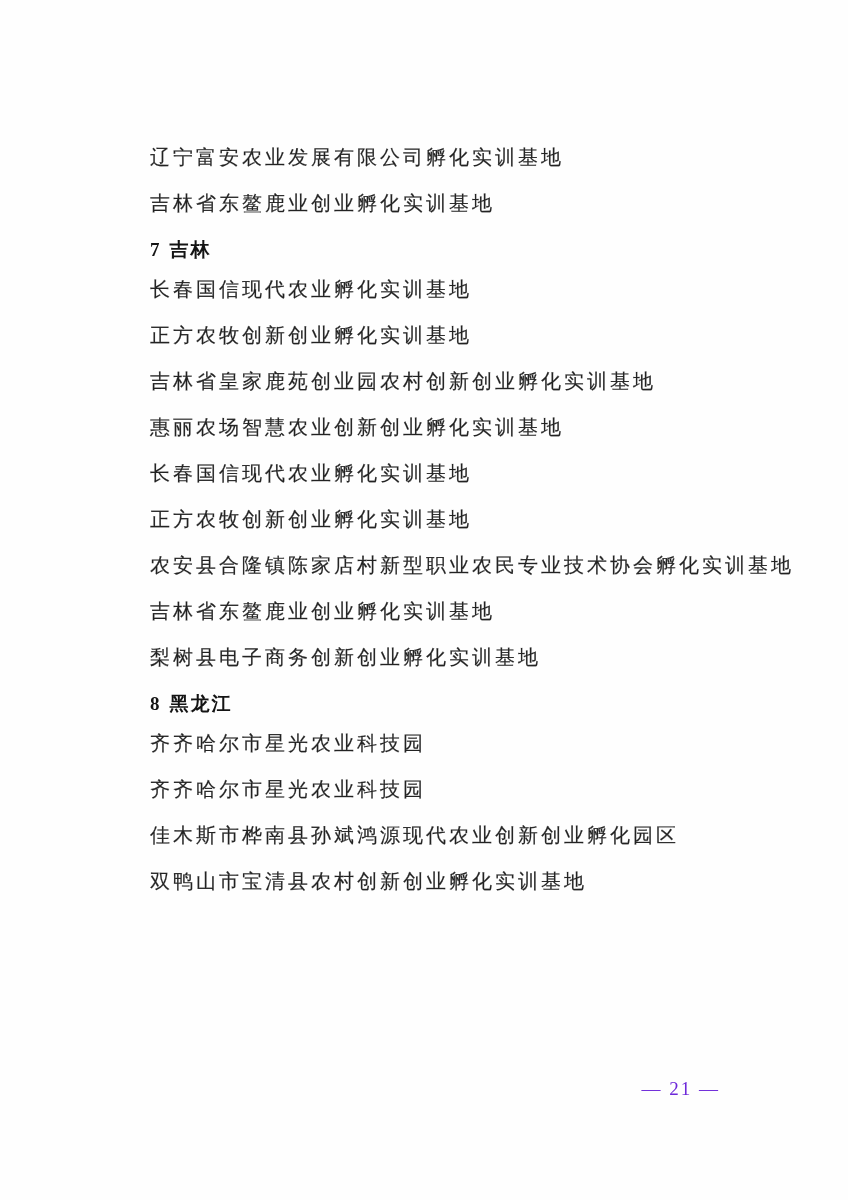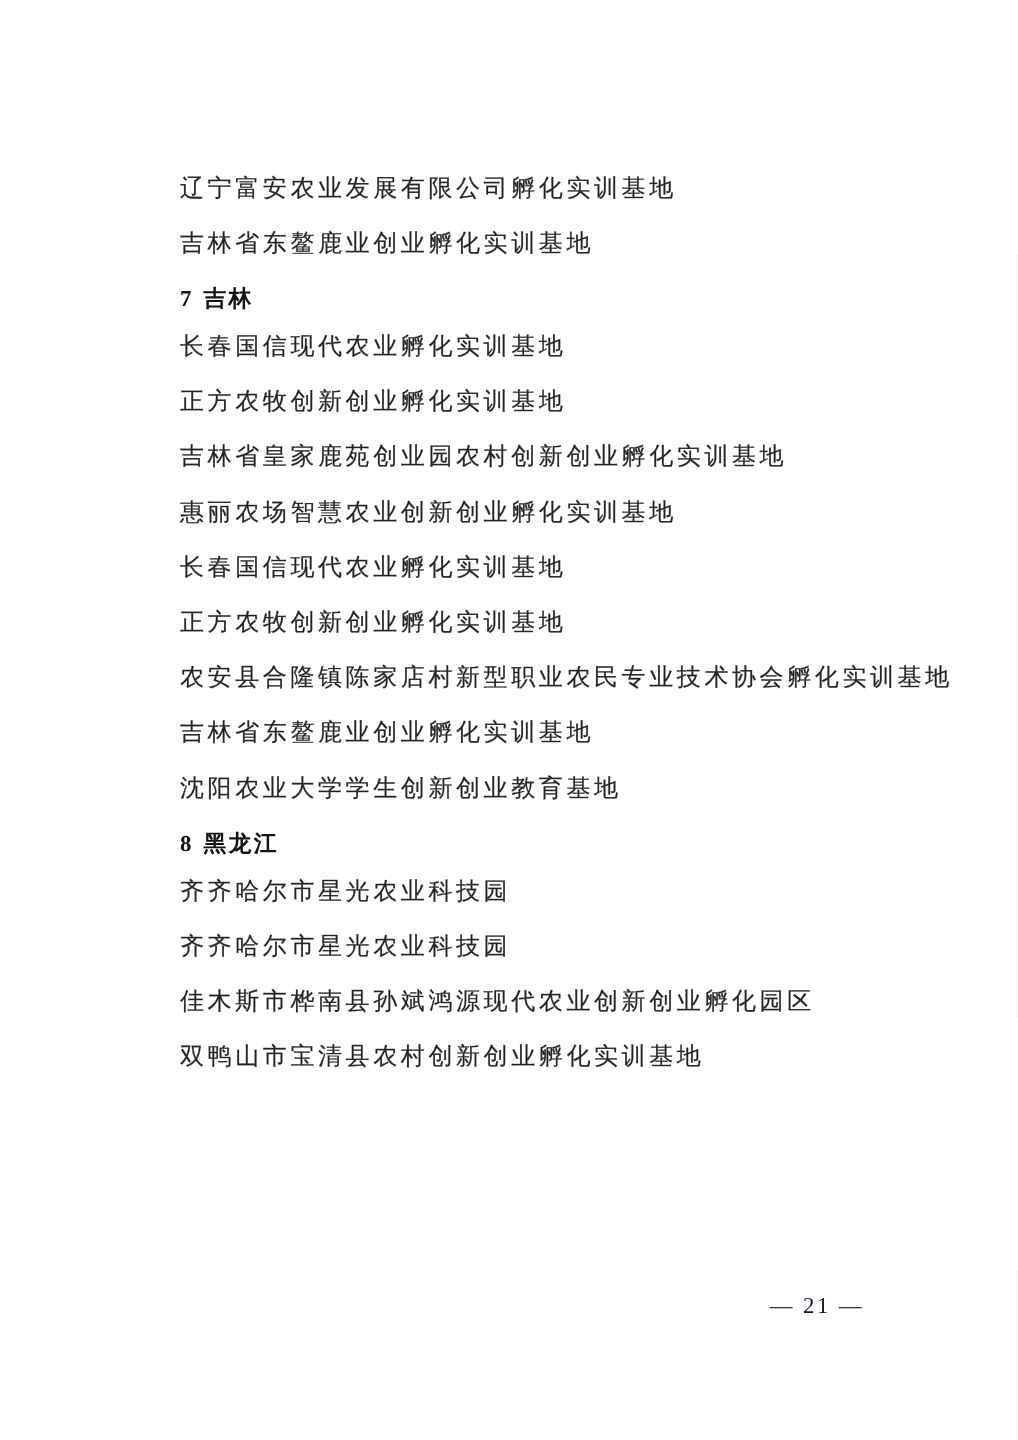--- a/index.html
+++ b/index.html
@@ -46,21 +46,21 @@
     margin-right: 10px;
     letter-spacing: 0;
   }
   .page-number {
     position: absolute;
     top: 1078px;
     right: 128px;
     font-size: 19px;
     line-height: 22px;
     letter-spacing: 2px;
-    color: #0f172a;
+    color: #6d28d9;
     font-family: "Liberation Serif", "DejaVu Serif", serif;
   }
 </style>
 </head>
 <body>
 
 <div class="page">
   <div class="content">
 
     <p class="line">辽宁富安农业发展有限公司孵化实训基地</p>
@@ -71,21 +71,21 @@
     </h2>
 
     <p class="line">长春国信现代农业孵化实训基地</p>
     <p class="line">正方农牧创新创业孵化实训基地</p>
     <p class="line">吉林省皇家鹿苑创业园农村创新创业孵化实训基地</p>
     <p class="line">惠丽农场智慧农业创新创业孵化实训基地</p>
     <p class="line">长春国信现代农业孵化实训基地</p>
     <p class="line">正方农牧创新创业孵化实训基地</p>
     <p class="line">农安县合隆镇陈家店村新型职业农民专业技术协会孵化实训基地</p>
     <p class="line">吉林省东鳌鹿业创业孵化实训基地</p>
-    <p class="line">沈阳农业大学学生创新创业教育基地</p>
+    <p class="line">梨树县电子商务创新创业孵化实训基地</p>
 
     <h2 class="section-heading">
       <span class="num">8</span><span>黑龙江</span>
     </h2>
 
     <p class="line">齐齐哈尔市星光农业科技园</p>
     <p class="line">齐齐哈尔市星光农业科技园</p>
     <p class="line">佳木斯市桦南县孙斌鸿源现代农业创新创业孵化园区</p>
     <p class="line">双鸭山市宝清县农村创新创业孵化实训基地</p>
 

